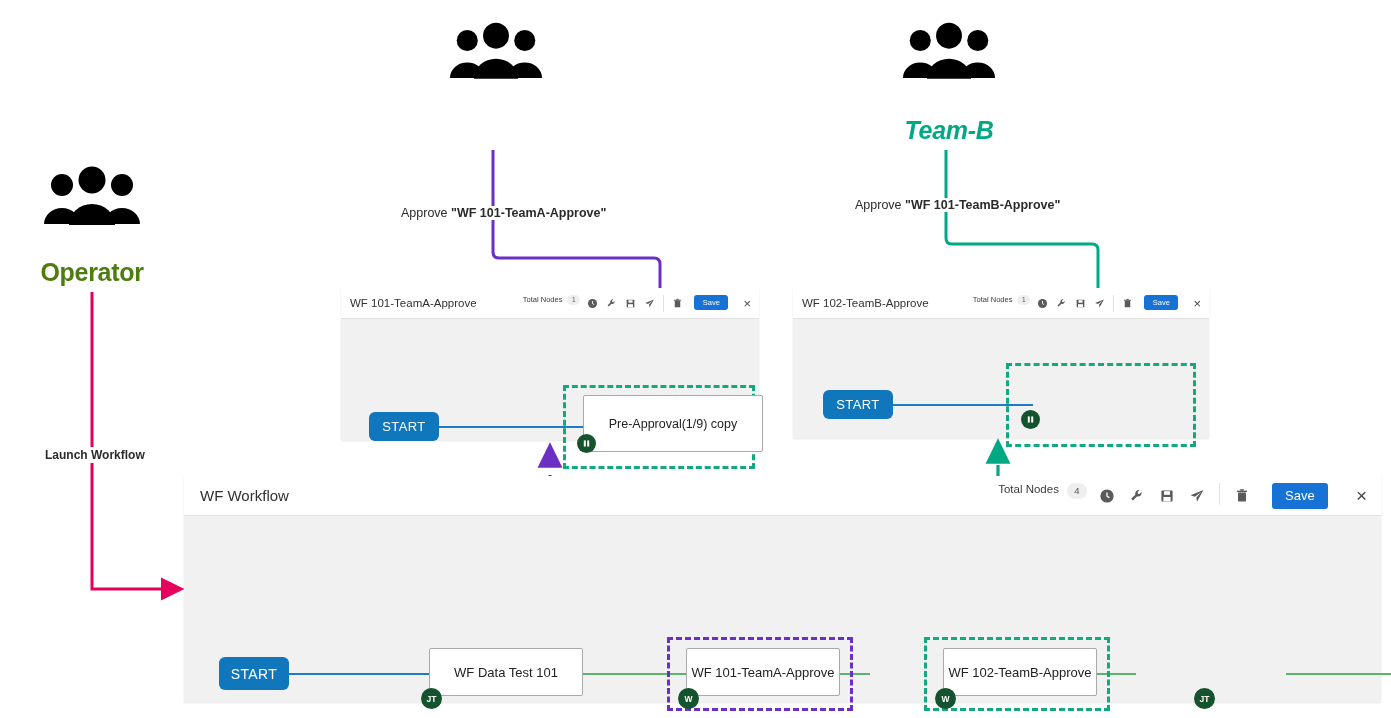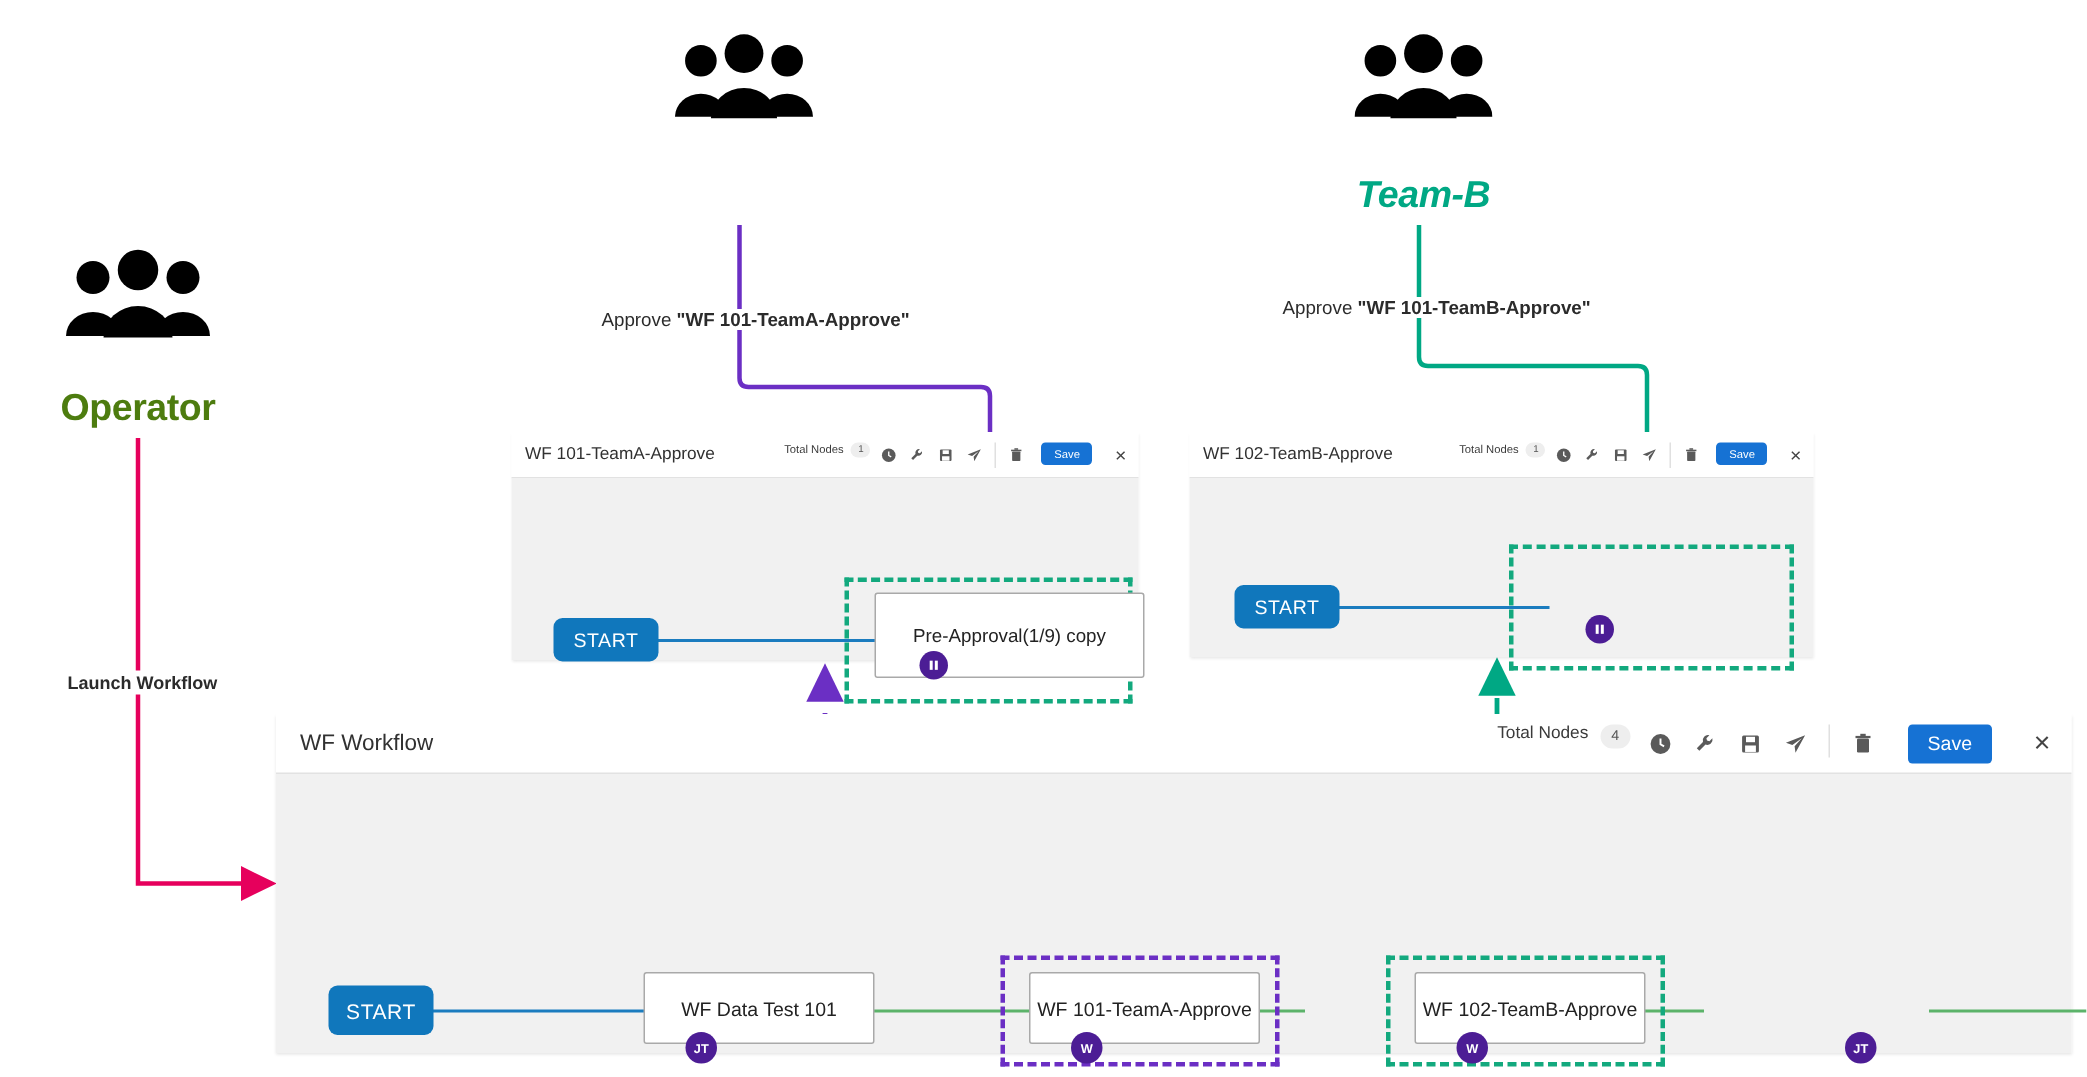--- a/index.html
+++ b/index.html
@@ -134,27 +134,26 @@
     display: flex;
     align-items: center;
     justify-content: center;
     color: #222222;
     text-align: center;
     box-sizing: border-box;
   }
   .node-badge {
     position: absolute;
     border-radius: 50%;
-    background: #4c1d95;
+    background: #14532d;
     color: #ffffff;
     display: flex;
     align-items: center;
     justify-content: center;
     font-weight: bold;
-    margin-left: 36px;
   }
   .pause-badge svg { display:block; }
   .conn {
     position: absolute;
     background: #1b7cbf;
   }
   .conn-green { position: absolute; background: #5cb36a; }
 
   .sel-box {
     position: absolute;

